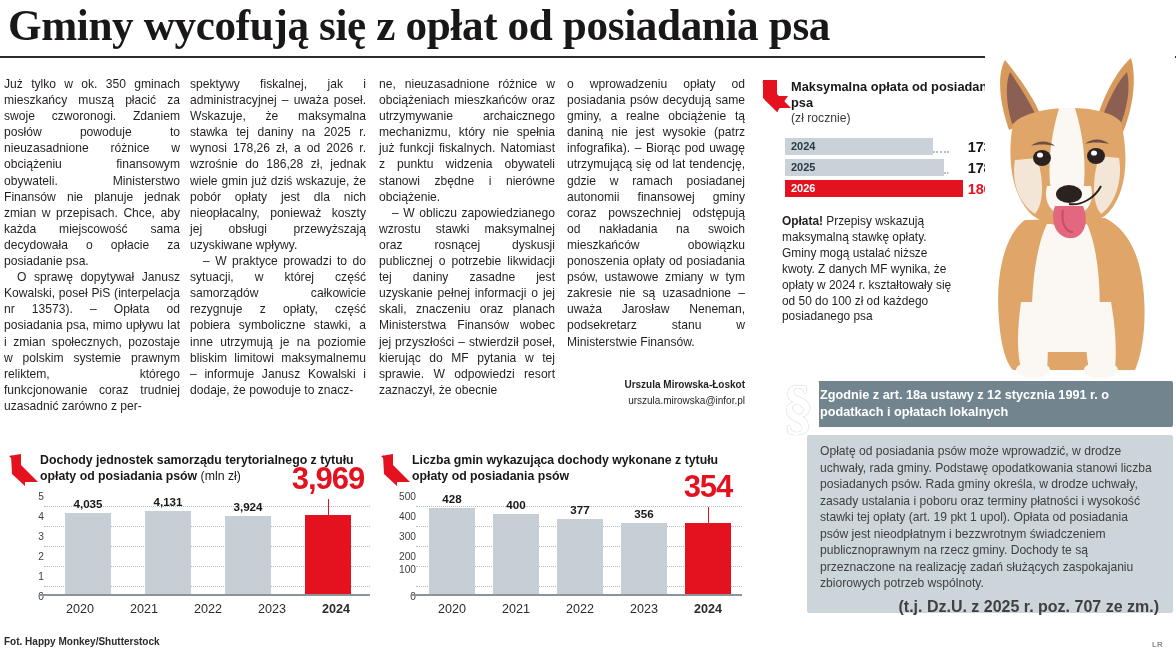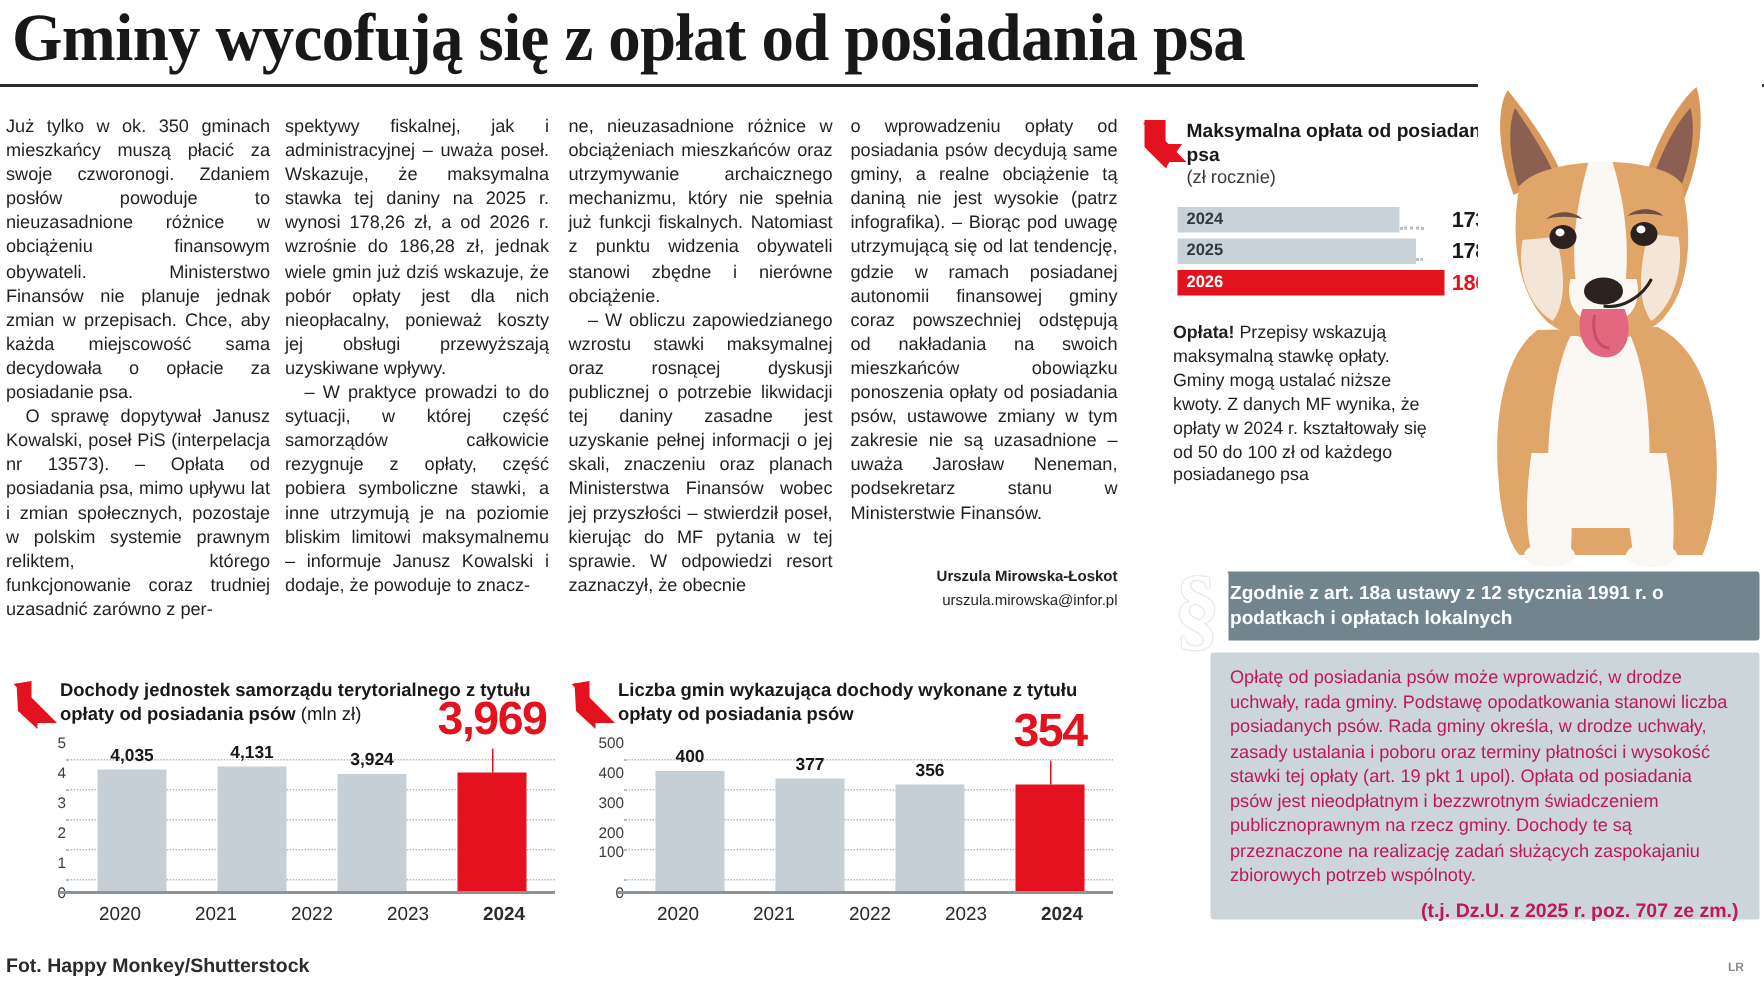--- a/index.html
+++ b/index.html
@@ -222,28 +222,28 @@
     position: absolute;
     left: 32px;
     top: 57px;
     width: 366px;
     height: 178px;
     box-sizing: border-box;
     background: #ccd5da;
     padding: 8px 14px 6px 13px;
     font-size: 12.1px;
     line-height: 16.5px;
-    color: #be185d;
+    color: #404040;
     border-radius: 2px;
   }
   #legal .lbl-body .src {
     margin-top: 7px;
     text-align: right;
     font-weight: 700;
-    font-size: 13px;
+    font-size: 16px;
   }
 
   
   .chart-block { position: absolute; }
   #chart-left  { left: 8px;   top: 450px; width: 366px; height: 172px; }
   #chart-right { left: 380px; top: 450px; width: 372px; height: 172px; }
 
   .chart-title {
     position: absolute;
     left: 32px;
@@ -353,21 +353,21 @@
     font-size: 12.6px;
     color: #2b2b2b;
   }
   .xlabels div.hl { font-weight: 700; }
 
   
   #credit {
     position: absolute;
     left: 4px;
     top: 636px;
-    font-size: 13px;
+    font-size: 10px;
     font-weight: 700;
     color: #2b2b2b;
   }
   #mark {
     position: absolute;
     left: 1152px;
     top: 640px;
     font-size: 8px;
     font-weight: 700;
     color: #8c8c8c;
@@ -563,20 +563,24 @@
         <div style="top: 0px;">500</div>
         <div style="top: 20px;">400</div>
         <div style="top: 40px;">300</div>
         <div style="top: 60px;">200</div>
         <div style="top: 73px;">100</div>
         <div style="top: 100px;">0</div>
       </div>
       <div class="baseline"></div>
       <div class="bars">
         <div class="bar-wrap">
+          <div class="bar" style="height: 85.6px;"></div>
+          <div class="bar-val" style="bottom: 88.6px;">428</div>
+        </div>
+        <div class="bar-wrap">
           <div class="bar" style="height: 80px;"></div>
           <div class="bar-val" style="bottom: 83px;">400</div>
         </div>
         <div class="bar-wrap">
           <div class="bar" style="height: 75.4px;"></div>
           <div class="bar-val" style="bottom: 78.4px;">377</div>
         </div>
         <div class="bar-wrap">
           <div class="bar" style="height: 71.2px;"></div>
           <div class="bar-val" style="bottom: 74.2px;">356</div>

